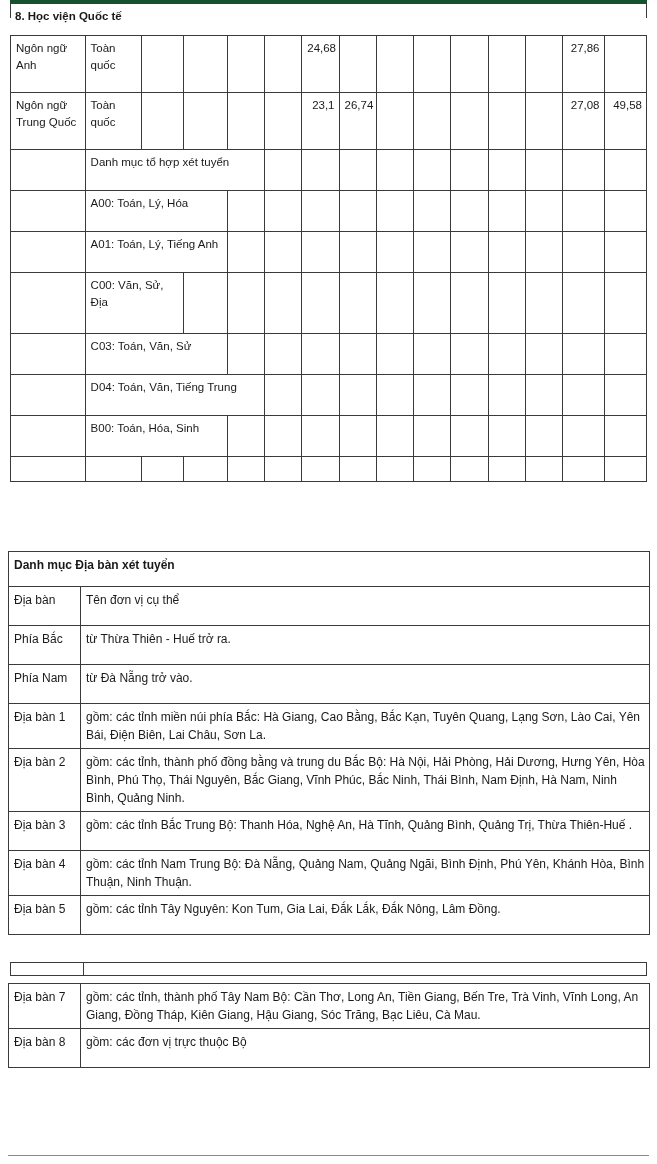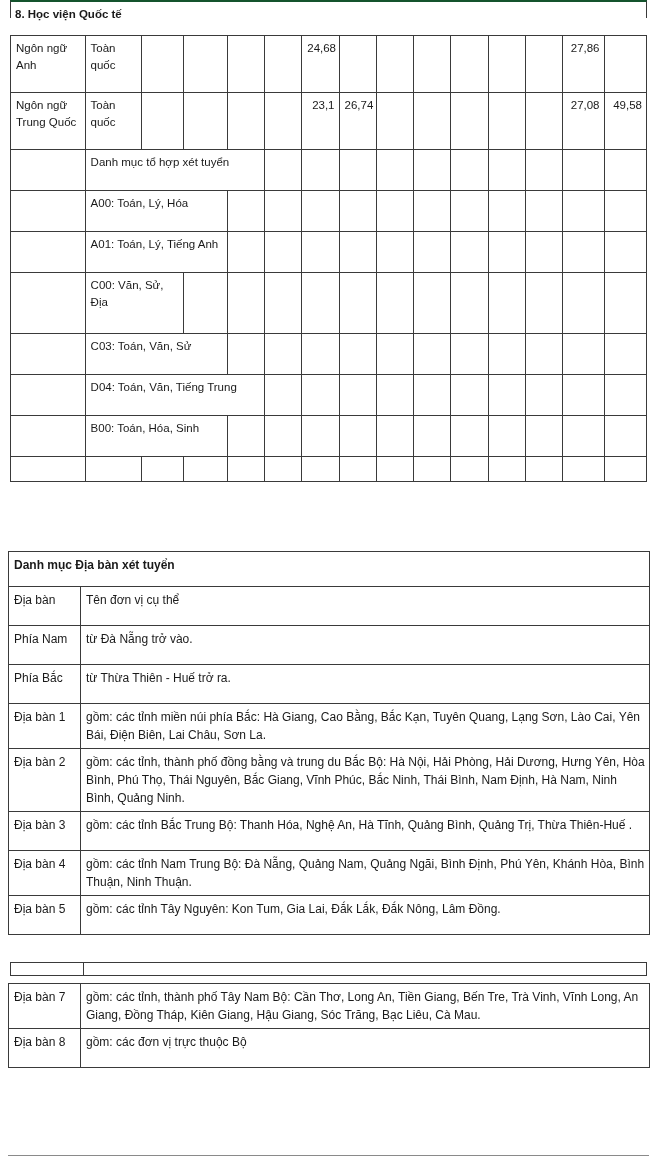--- a/index.html
+++ b/index.html
@@ -53,21 +53,21 @@
 
   
   .title-band {
     position: absolute;
     left: 10px;
     top: 0px;
     width: 637px;
     height: 18px;
     border-left: 1px solid #3a3a3a;
     border-right: 1px solid #3a3a3a;
-    border-top: 2px solid #14532d;
+    border-top: 4px solid #14532d;
     box-sizing: border-box;
   }
   .title-text {
     font-size: 11.5px;
     font-weight: bold;
     padding: 6px 0 0 4px;
   }
 
   
   .tbl-regions-a {
@@ -324,26 +324,26 @@
     <tbody>
       <tr class="rg-head">
         <td colspan="2">Danh mục Địa bàn xét tuyển</td>
       </tr>
       <tr class="rg-row">
         <td class="rg-label vmid">Địa bàn</td>
         <td class="vmid">Tên đơn vị cụ thể</td>
       </tr>
 
       <tr class="rg-row">
+        <td class="rg-label vmid">Phía Bắc</td>
+        <td class="vmid">từ Thừa Thiên - Huế trở ra.</td>
+      </tr>
+      <tr class="rg-row">
         <td class="rg-label vmid">Phía Nam</td>
         <td class="vmid">từ Đà Nẵng trở vào.</td>
-      </tr>
-      <tr class="rg-row">
-        <td class="rg-label vmid">Phía Bắc</td>
-        <td class="vmid">từ Thừa Thiên - Huế trở ra.</td>
       </tr>
       <tr>
         <td class="rg-label vmid">Địa bàn 1</td>
         <td class="vmid">gồm: các tỉnh miền núi phía Bắc: Hà Giang, Cao Bằng, Bắc Kạn, Tuyên Quang, Lạng Sơn, Lào Cai, Yên Bái, Điện Biên, Lai Châu, Sơn La.</td>
       </tr>
       <tr>
         <td class="rg-label vmid">Địa bàn 2</td>
         <td class="vmid">gồm: các tỉnh, thành phố đồng bằng và trung du Bắc Bộ: Hà Nội, Hải Phòng, Hải Dương, Hưng Yên, Hòa Bình, Phú Thọ, Thái Nguyên, Bắc Giang, Vĩnh Phúc, Bắc Ninh, Thái Bình, Nam Định, Hà Nam, Ninh Bình, Quảng Ninh.</td>
       </tr>
       <tr class="rg-row">

